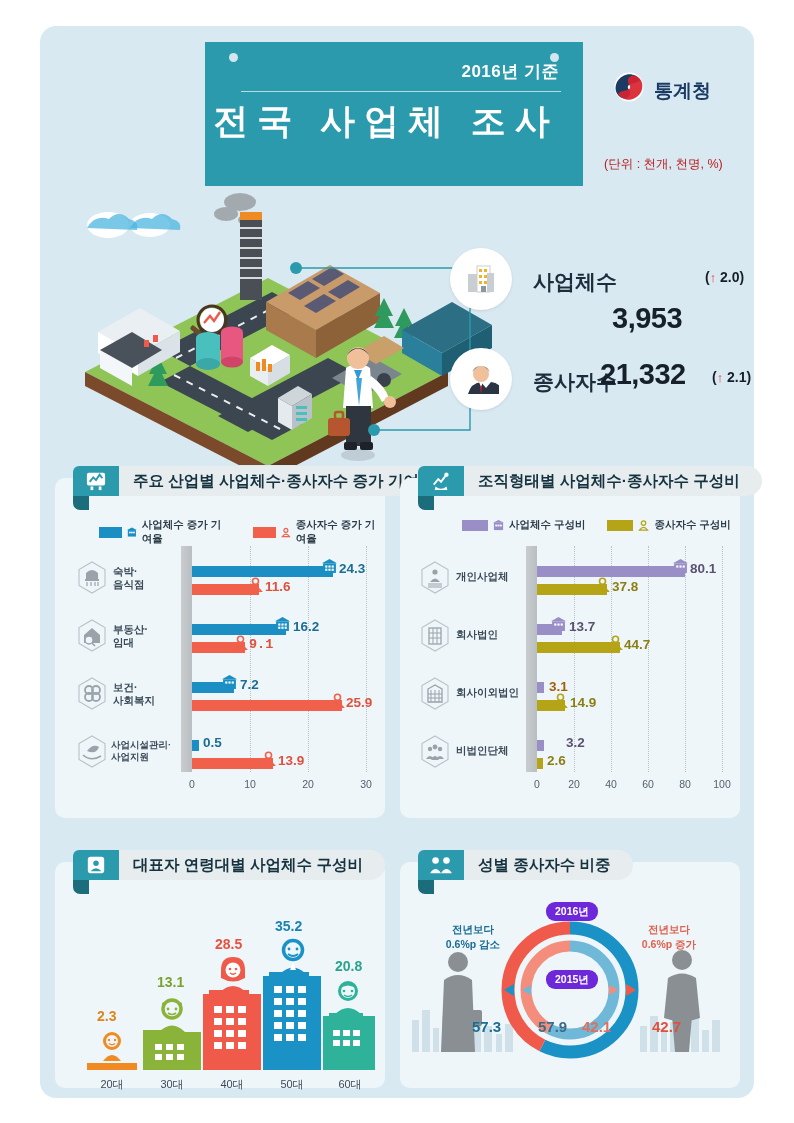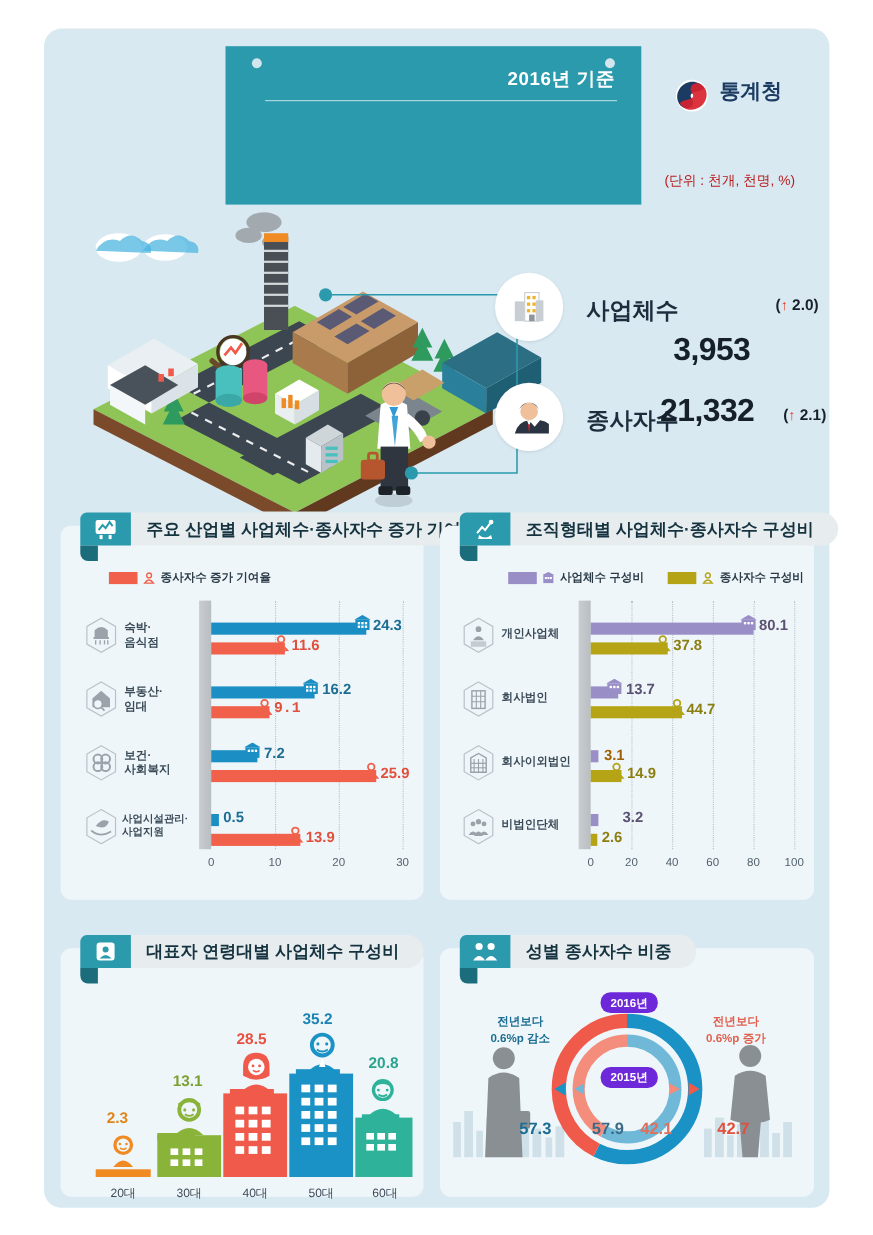--- a/index.html
+++ b/index.html
@@ -46,21 +46,21 @@
     height: 1px; background: rgba(255,255,255,.65);
   }
   .banner-title {
     position: absolute; left: 0; right: 16px; top: 56px;
     color: #ffffff; font-size: 35px; font-weight: bold;
     letter-spacing: 9px; text-align: center;
   }
 
   .logo-wrap {
     position: absolute; left: 612px; top: 70px;
-    display: flex; align-items: flex-start; gap: 8px;
+    display: flex; align-items: flex-end; gap: 8px;
   }
   .logo-text { font-size: 19px; font-weight: bold; color: #1b3b62; }
   .unit-note {
     position: absolute; left: 604px; top: 156px;
     font-size: 12.5px; color: #b91c1c;
   }
 
   
   .hero { position: absolute; left: 40px; top: 180px; width: 714px; height: 285px; }
 
@@ -152,20 +152,21 @@
 <body>
 
 <div class="page">
   <div class="sheet"></div>
 
   <div class="header-banner">
     <span class="banner-dot l"></span>
     <span class="banner-dot r"></span>
     <div class="banner-sub">2016년 기준</div>
     <div class="banner-rule"></div>
+    <div class="banner-title">전국 사업체 조사</div>
   </div>
 
   <div class="logo-wrap">
     <svg width="34" height="34" viewBox="0 0 40 40">
       <path d="M20 3a17 17 0 1 0 0 34 17 17 0 0 0 0-34z" fill="#ffffff"></path>
       <path d="M33 12c-4-7-13-9-20-5C5 11 2 21 6 28c3 5 9 7 13 4 3-2 3-6 1-9-2-2-2-5 1-6 3-2 8-1 12-5z" fill="#1b3b62"></path>
       <path d="M7 28c4 7 13 9 20 5 8-4 11-14 7-21-3-5-9-7-13-4-3 2-3 6-1 9 2 2 2 5-1 6-3 2-8 1-12 5z" fill="#d8232f" opacity=".92"></path>
     </svg>
     <span class="logo-text">통계청</span>
   </div>
@@ -351,20 +352,33 @@
           <rect x="2" y="2" width="20" height="14" rx="2" fill="#ffffff"></rect>
           <path d="M5 12 l4-5 3 3 4-6 3 4" fill="none" stroke="#2a9aac" stroke-width="2"></path>
           <rect x="6" y="17" width="3" height="4" fill="#ffffff"></rect>
             <rect x="15" y="17" width="3" height="4" fill="#ffffff"></rect>
         </svg>
       </div>
       <div class="ribbon-pill">주요 산업별 사업체수·종사자수 증가 기여율</div>
     </div>
 
     <div class="legend" style="left:44px; top:40px;">
+      <span class="legend-item">
+        <span class="legend-swatch" style="background:#1b8fc4"></span>
+        <svg width="11" height="11" viewBox="0 0 12 12">
+            <rect x="1" y="3" width="10" height="8" fill="#1b8fc4"></rect>
+            <path d="M0 3 L6 0 L12 3z" fill="#1b8fc4"></path>
+            <g fill="#fff">
+              <rect x="2.5" y="5" width="2" height="2"></rect>
+              <rect x="5" y="5" width="2" height="2"></rect>
+              <rect x="7.5" y="5" width="2" height="2"></rect>
+            </g>
+          </svg>
+        <span>사업체수 증가 기여율</span>
+      </span>
       <span class="legend-item">
         <span class="legend-swatch" style="background:#f0604a"></span>
         <svg width="11" height="11" viewBox="0 0 12 12">
             <circle cx="6" cy="3.4" r="2.4" fill="none" stroke="#f0604a" stroke-width="1.4"></circle>
             <path d="M1.6 11 q4.4-6 8.8 0z" fill="none" stroke="#f0604a" stroke-width="1.4"></path>
           </svg>
         <span>종사자수 증가 기여율</span>
       </span>
     </div>
 

